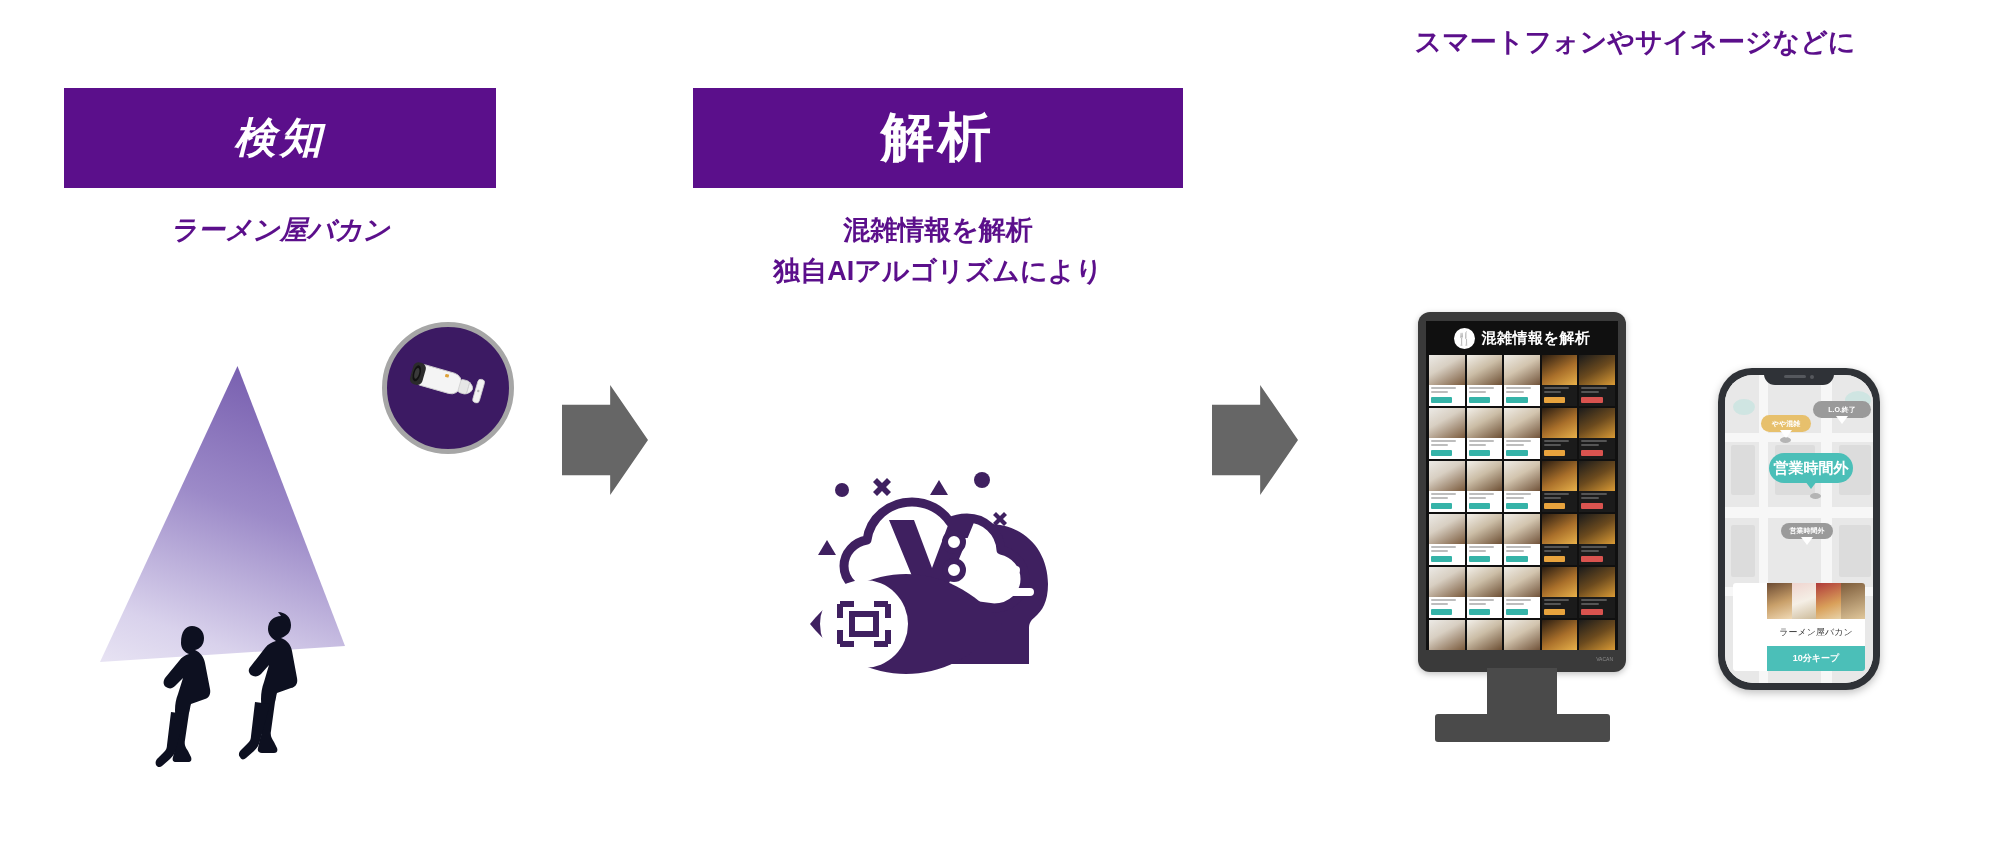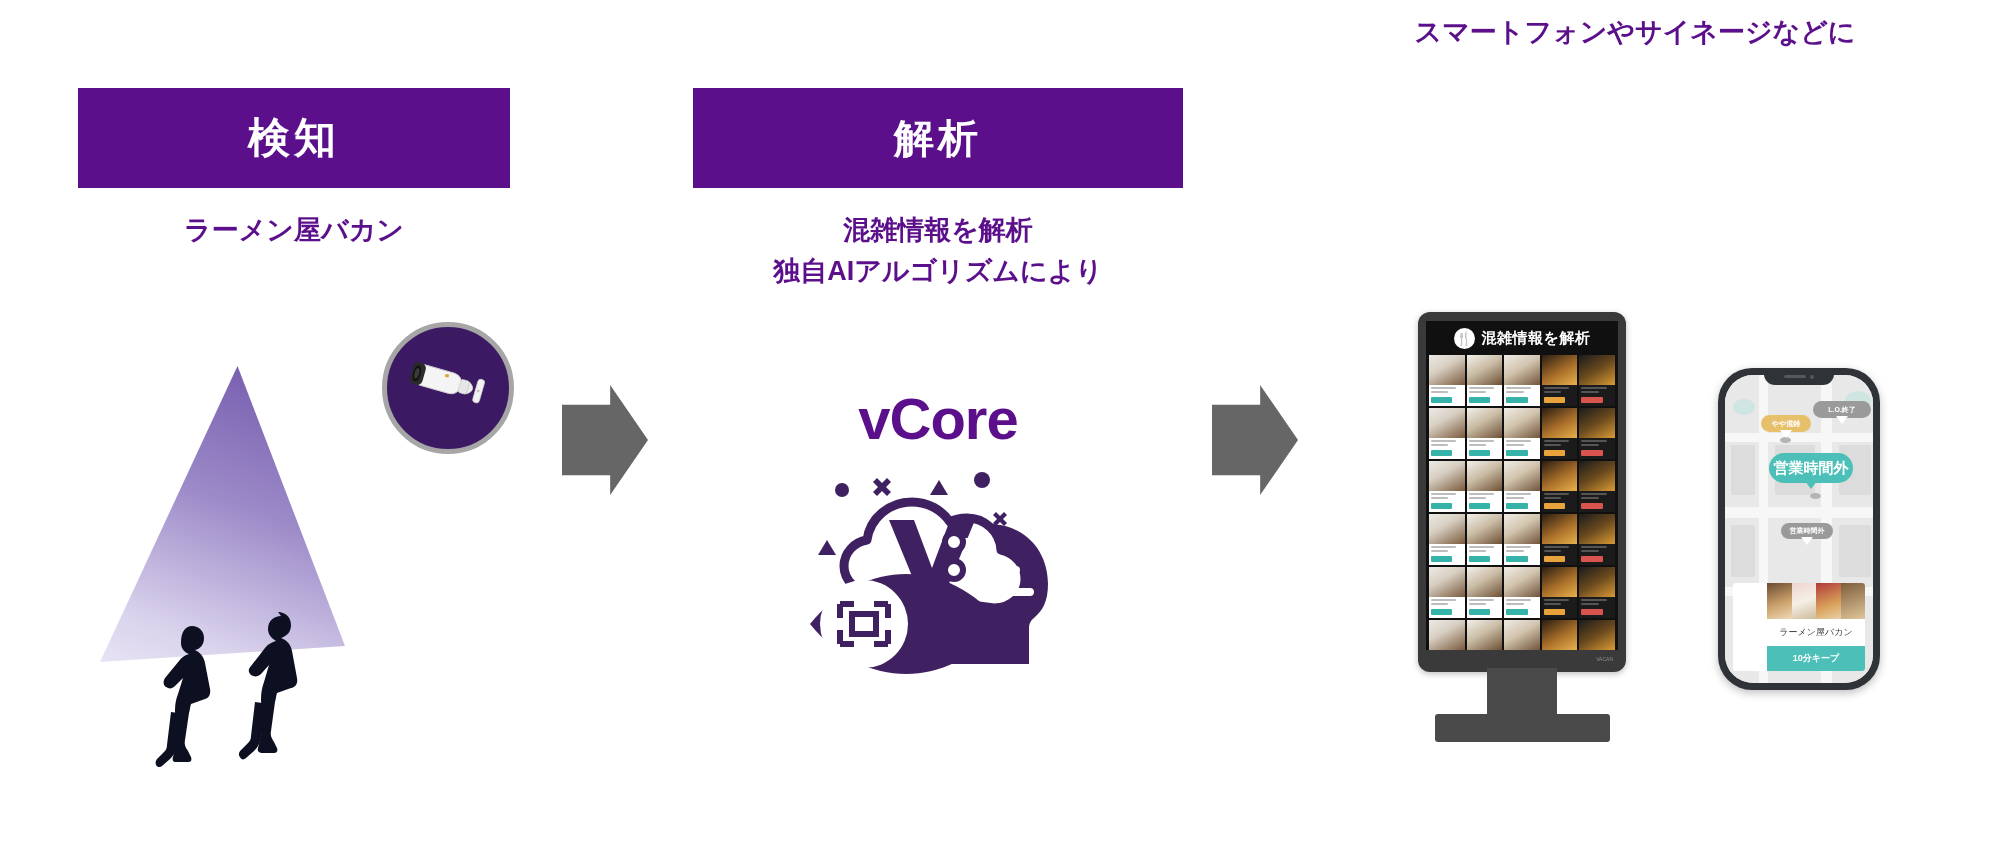--- a/index.html
+++ b/index.html
@@ -162,21 +162,21 @@
   .keepbtn {
     background: #4BBFB8; color: #fff; font-weight: bold;
     font-size: 9px; text-align: center; padding: 6px 0;
   }
 </style>
 </head>
 <body>
 
 <div class="stage">
 
-  <div class="col" style="left:78px; width:432px;">
+  <div class="col" style="left:64px; width:432px;font-style:italic;">
     <div class="band" style="margin-top:88px; height:100px; font-size:42px;">
       <span>検知</span>
     </div>
     <div class="caption" style="margin-top:22px; font-size:27px;">
       <div>ラーメン屋バカン</div>
     </div>
   </div>
 
   <div class="cone" style="left:95px; top:358px; width:250px; height:400px;"></div>
 
@@ -202,30 +202,29 @@
   </svg>
 
   <svg class="ped" style="left:236px; top:608px; width:76px; height:156px;" viewBox="0 0 76 156">
     <path fill="#0d1020" d="M42 4c7 0 13 5 13 13 0 7-4 11-10 13 6 2 10 7 11 13l5 27c1 5-1 9-6 10l-14 5c-1 3-1 6-2 9l-4 29c-1 5 1 8 3 11l3 6c1 3 0 5-3 5H26c-3 0-5-2-4-5l2-9c1-3 2-6 2-9l-1-31c0-6 1-12 3-17l5-17-8 9c-3 3-7 3-10 1-3-3-3-6 0-9l14-18c3-4 7-6 11-7-5-3-8-7-8-12 0-8 6-13 13-13z"></path>
     <path fill="#0d1020" d="M34 96l-10 37c-1 4-3 7-6 10l-8 7c-2 2-5 2-6-1-2-2-1-5 1-7l7-7c2-2 3-4 3-7l4-34z"></path>
   </svg>
 
   <div class="arrow" style="left:562px; top:385px;"></div>
 
   <div class="col" style="left:693px; width:490px;">
-    <div class="band" style="margin-top:88px; height:100px; font-size:40px;">
+    <div class="band" style="margin-top:88px; height:100px; font-size:53px;">
       <span>解析</span>
     </div>
     <div class="caption" style="margin-top:22px; font-size:27px;">
       <div>混雑情報を解析</div>
       <div>独自AIアルゴリズムにより</div>
     </div>
   </div>
 
-  <div class="vcore-word" style="left:693px; width:490px; top:385px; text-align:center; font-size:58px;">vCore</div>
 
   <svg class="ai-logo" style="left:806px; top:462px; width:270px; height:250px;" viewBox="0 0 270 250">
     <g fill="#3F2060">
 
       <circle cx="36" cy="28" r="7"></circle>
       <circle cx="176" cy="18" r="8"></circle>
       <path d="M71 16 l5 5 5-5 4 4 -5 5 5 5 -4 4 -5 -5 -5 5 -4 -4 5 -5 -5 -5z"></path>
       <path d="M190 50 l4 4 4-4 3 3 -4 4 4 4 -3 3 -4 -4 -4 4 -3 -3 4 -4 -4 -4z"></path>
       <path d="M133 18 l9 15 h-18z"></path>
       <path d="M21 78 l9 15 h-18z"></path>
@@ -253,21 +252,21 @@
     <circle cx="58" cy="162" r="44" fill="#ffffff"></circle>
     <g fill="none" stroke="#3F2060" stroke-width="6">
       <path d="M34 142 h14 M34 142 v14 M82 142 h-14 M82 142 v14 M34 182 h14 M34 182 v-14 M82 182 h-14 M82 182 v-14"></path>
       <rect x="46" y="152" width="24" height="20"></rect>
     </g>
   </svg>
 
   <div class="arrow" style="left:1212px; top:385px;"></div>
 
   <div class="col" style="left:1335px; width:600px;">
-    <div class="caption" style="margin-top:12px; font-size:27px;">
+    <div class="caption" style="margin-top:22px; font-size:27px;">
       <div>スマートフォンやサイネージなどに</div>
     </div>
   </div>
 
   <div class="signage" style="left:1418px; top:312px; width:208px; height:360px;">
     <div class="sign-frame"></div>
     <div class="sign-screen">
       <div class="sign-head">
         <span class="dish">🍴</span>
         <span class="ttl">混雑情報を解析</span>

